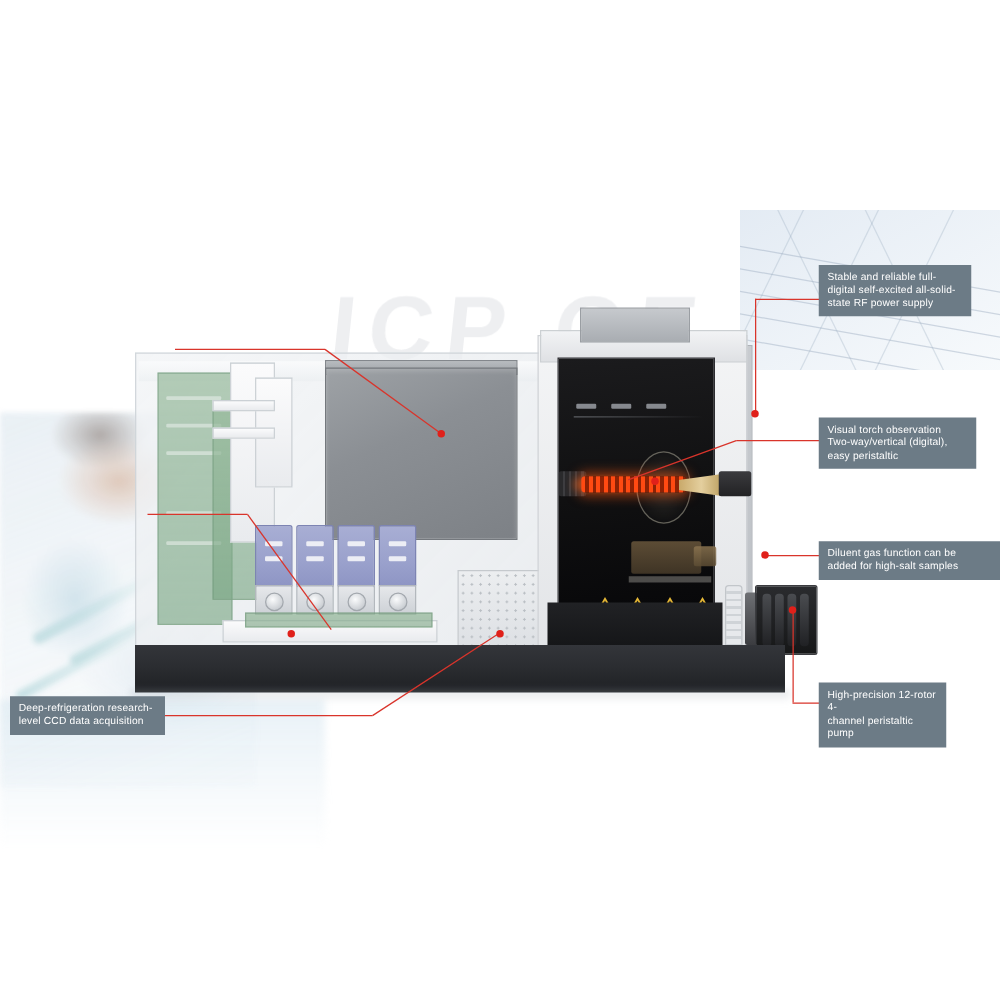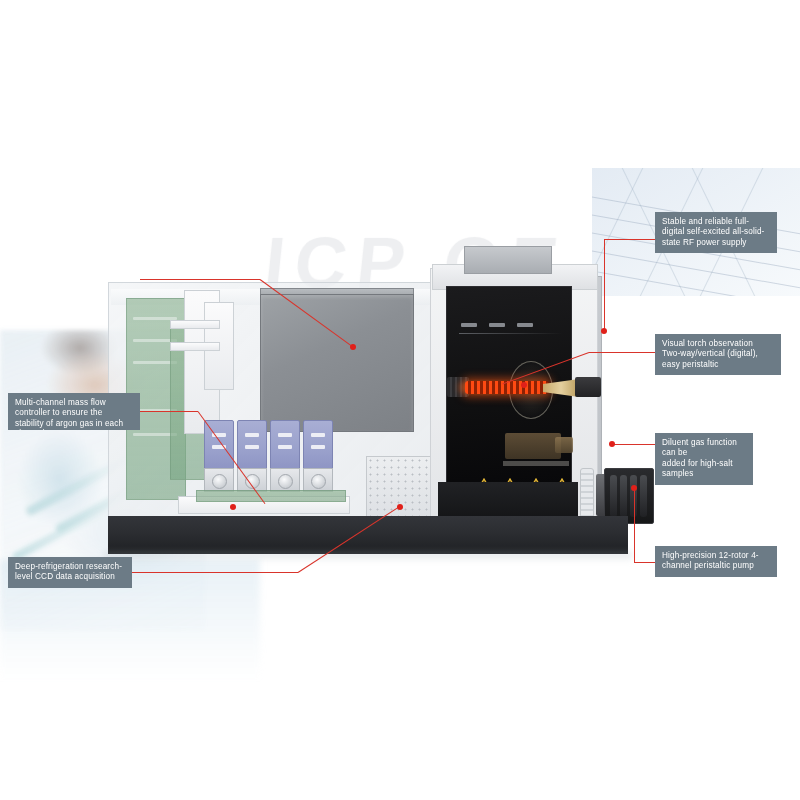--- a/index.html
+++ b/index.html
@@ -432,47 +432,41 @@
   <div class="dot" style="left:521px;top:382px;"></div>
 
   <div class="lead lead-h" style="left:612px;top:444px;width:46px;"></div>
   <div class="dot" style="left:609px;top:441px;"></div>
 
   <div class="lead lead-h" style="left:634px;top:562px;width:24px;"></div>
   <div class="lead lead-v" style="left:634px;top:488px;height:74px;"></div>
   <div class="dot" style="left:631px;top:485px;"></div>
 
 
-  <div class="callout clip" style="left:8px;top:393px;width:132px;height:37px;">
-    <span>Multi-channel mass flow</span>
-    <span>controller to ensure the</span>
-    <span>stability of argon gas  in each</span>
-    <span>channel</span>
-  </div>
 
   <div class="callout" style="left:8px;top:557px;width:124px;">
     <span>Deep-refrigeration research-</span>
     <span>level CCD data acquisition</span>
   </div>
 
   <div class="callout" style="left:655px;top:212px;width:122px;">
     <span>Stable and  reliable full-</span>
     <span>digital self-excited all-solid-</span>
     <span>state RF  power supply</span>
   </div>
 
   <div class="callout" style="left:655px;top:334px;width:126px;">
     <span>Visual torch observation</span>
     <span>Two-way/vertical (digital),</span>
     <span>easy peristaltic</span>
   </div>
 
-  <div class="callout" style="left:655px;top:433px;width:98px;">
+  <div class="callout" style="left:655px;top:433px;width:146px;">
     <span>Diluent gas function can be</span>
     <span>added for high-salt samples</span>
   </div>
 
-  <div class="callout" style="left:655px;top:546px;width:122px;">
+  <div class="callout" style="left:655px;top:546px;width:102px;">
     <span>High-precision 12-rotor 4-</span>
     <span>channel peristaltic pump</span>
   </div>
 
 </div>
 
 </body></html>

